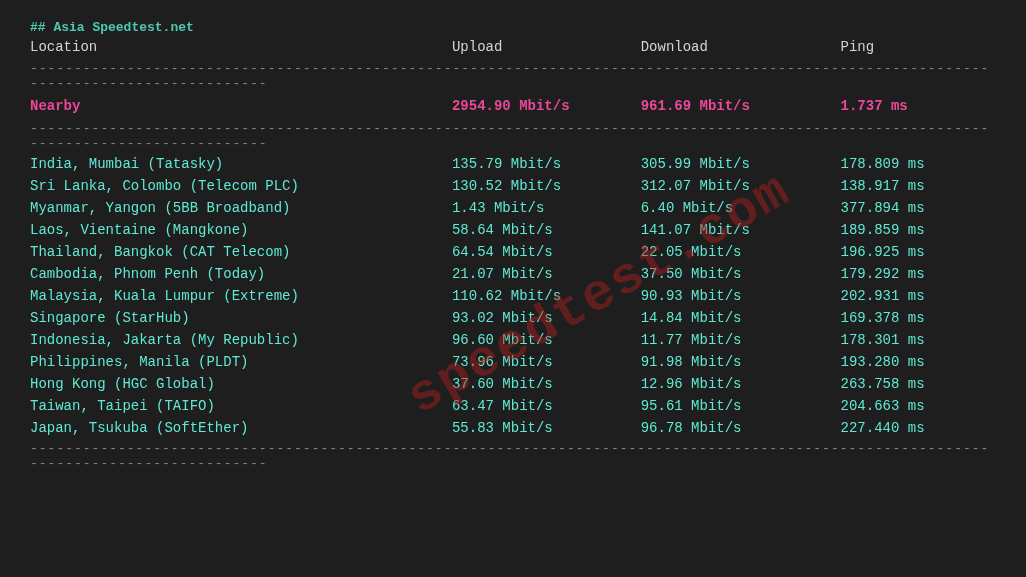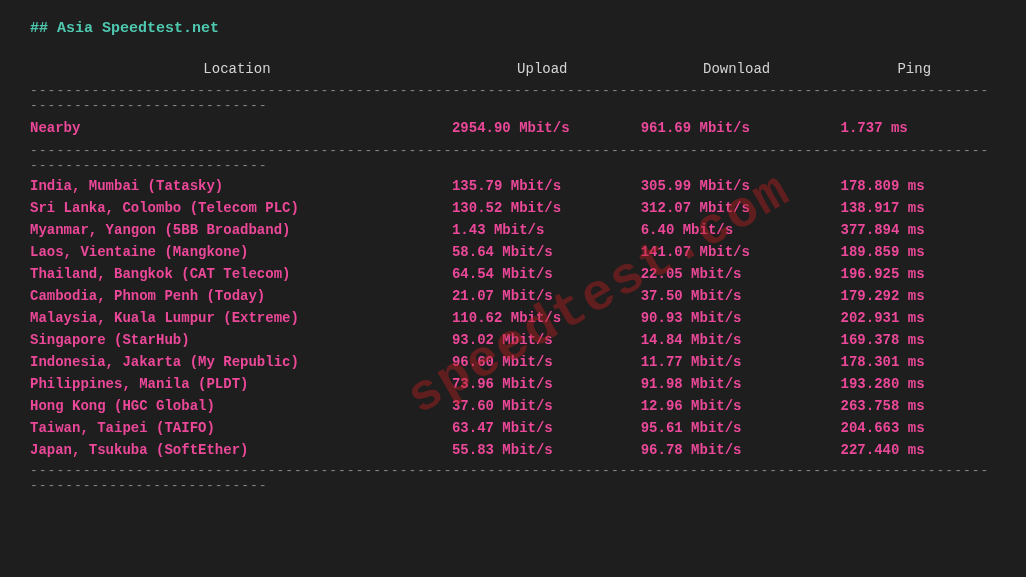--- a/index.html
+++ b/index.html
@@ -15,56 +15,54 @@
       font-size: 14px;
       width: 1026px;
       min-height: 577px;
       padding: 20px 30px;
       position: relative;
       overflow: hidden;
     }
 
     .title {
       color: #4ec9b0;
-      font-size: 15px;
-      margin-bottom: 20px;
+      font-size: 13px;
       font-weight: bold;
     }
 
     .title .hash {
       color: #4ec9b0;
     }
 
     table {
       width: 100%;
       border-collapse: collapse;
       font-family: 'Courier New', Courier, monospace;
       font-size: 14px;
     }
 
     thead th {
-      text-align: center;
+      text-align: left;
       padding: 4px 8px 4px 0;
       color: #d4d4d4;
       font-weight: normal;
       margin-top: 33px;
     }
 
     .divider-row td {
       padding: 2px 0;
       color: #888;
       font-size: 13px;
       letter-spacing: 1px;
     }
 
     tbody tr.data-row td {
       padding: 3px 8px 3px 0;
-      color: #ec4899;
+      color: #5eead4;
       white-space: nowrap;
-      font-weight: bold;
     }
 
     .col-location {
       width: 380px;
     }
 
     .col-upload {
       width: 170px;
     }
 

